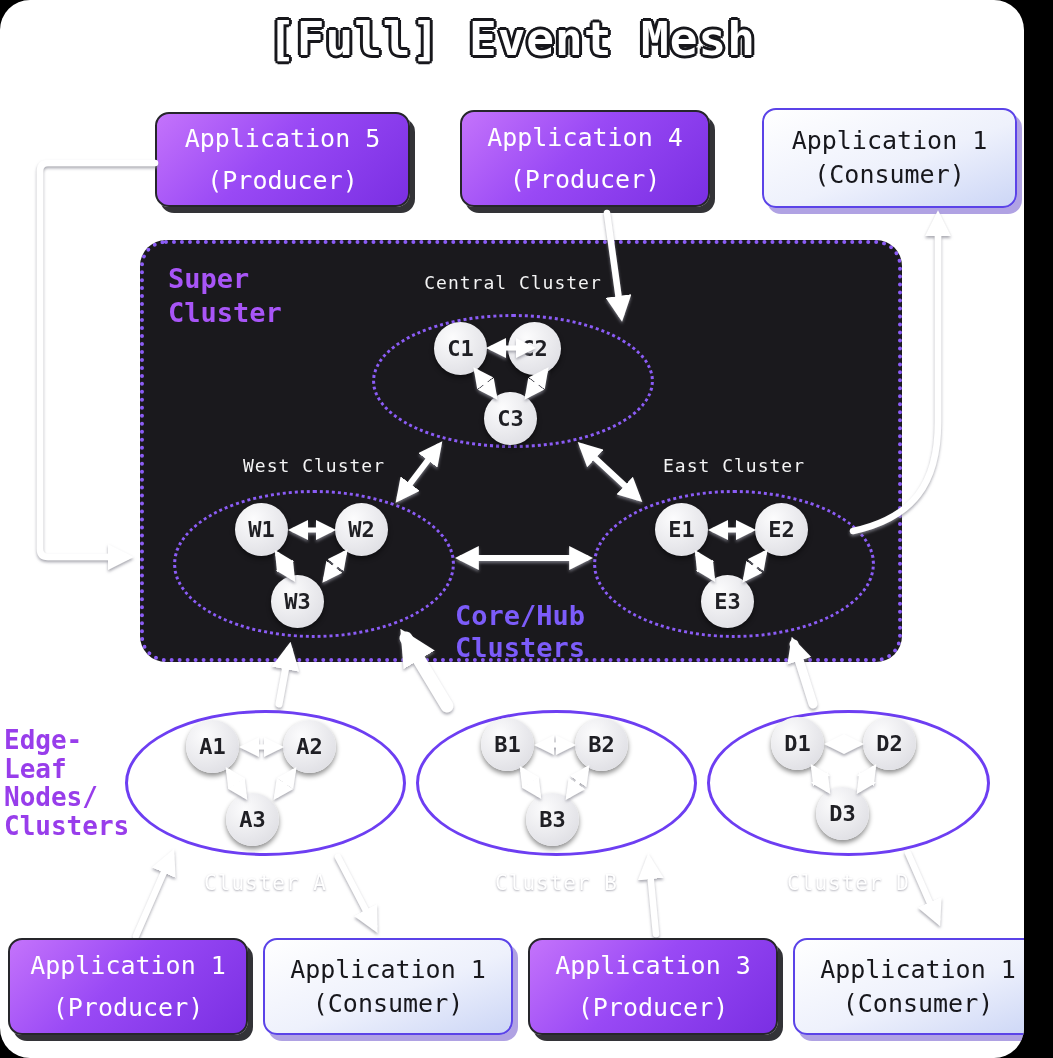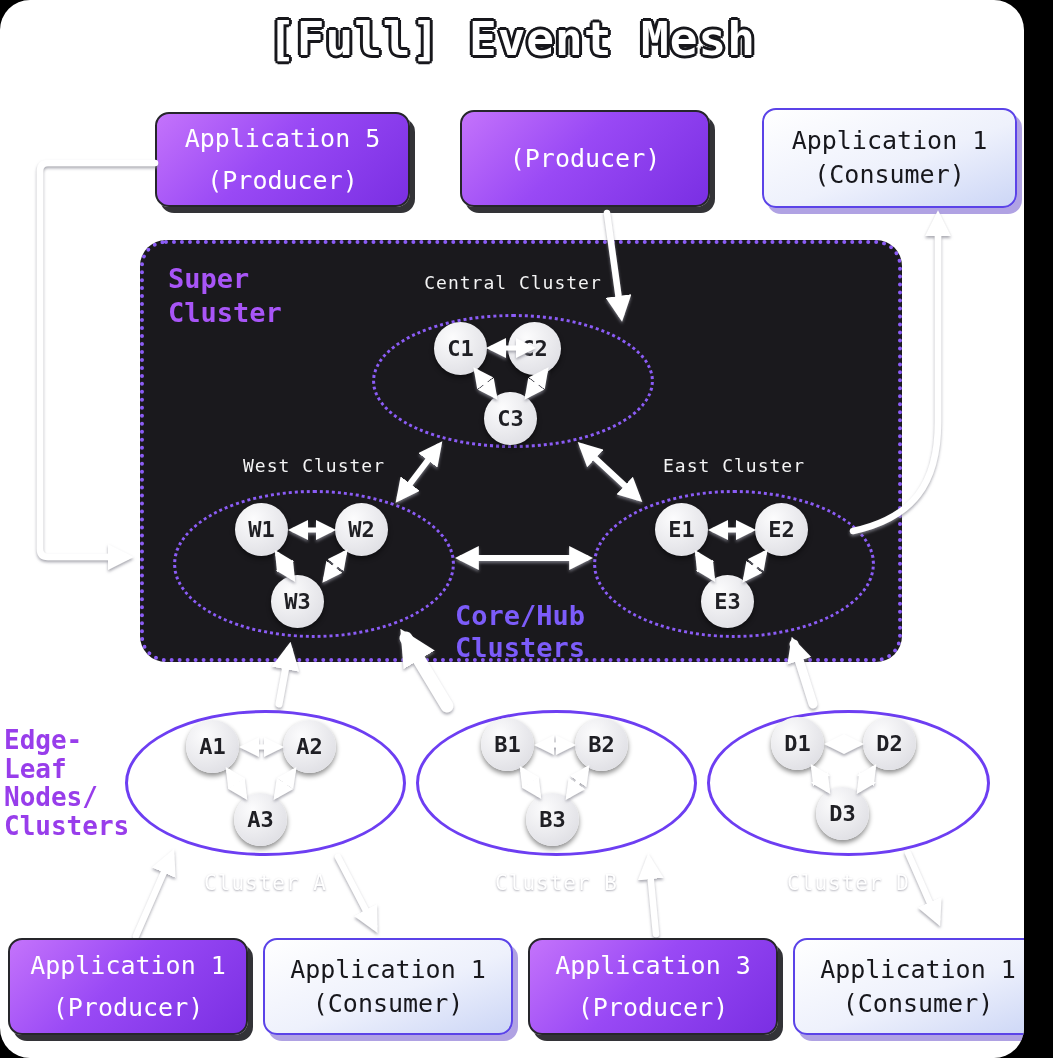--- a/index.html
+++ b/index.html
@@ -60,20 +60,21 @@
 
 <div class="canvas">
 
   <div class="title">[Full] Event Mesh</div>
 
   <div class="app producer" style="left:155px;top:112px;width:255px;height:95px">
     <div>Application 5</div>
     <div>(Producer)</div>
   </div>
   <div class="app producer" style="left:460px;top:110px;width:250px;height:97px">
+    <div>Application 4</div>
     <div>(Producer)</div>
   </div>
   <div class="app consumer" style="left:762px;top:108px;width:255px;height:100px">
     <div>Application 1</div>
     <div>(Consumer)</div>
   </div>
 
   <div class="super"></div>
 
   <div class="lbl super-label">
@@ -112,21 +113,21 @@
     <div>Nodes/</div>
     <div>Clusters</div>
   </div>
 
   <div class="ellipse edge" style="left:125px;top:710px;width:281px;height:146px"></div>
   <div class="ellipse edge" style="left:416px;top:710px;width:281px;height:146px"></div>
   <div class="ellipse edge" style="left:707px;top:710px;width:283px;height:146px"></div>
 
   <div class="node" style="left:186px;top:720px">A1</div>
   <div class="node" style="left:283px;top:720px">A2</div>
-  <div class="node" style="left:234px;top:793px">A3</div>
+  <div class="node" style="left:226px;top:793px">A3</div>
 
   <div class="node" style="left:481px;top:718px">B1</div>
   <div class="node" style="left:575px;top:718px">B2</div>
   <div class="node" style="left:526px;top:793px">B3</div>
 
   <div class="node" style="left:771px;top:717px">D1</div>
   <div class="node" style="left:863px;top:717px">D2</div>
   <div class="node" style="left:816px;top:787px">D3</div>
 
   <div class="edge-label" style="left:416px;width:281px">Cluster B</div>

